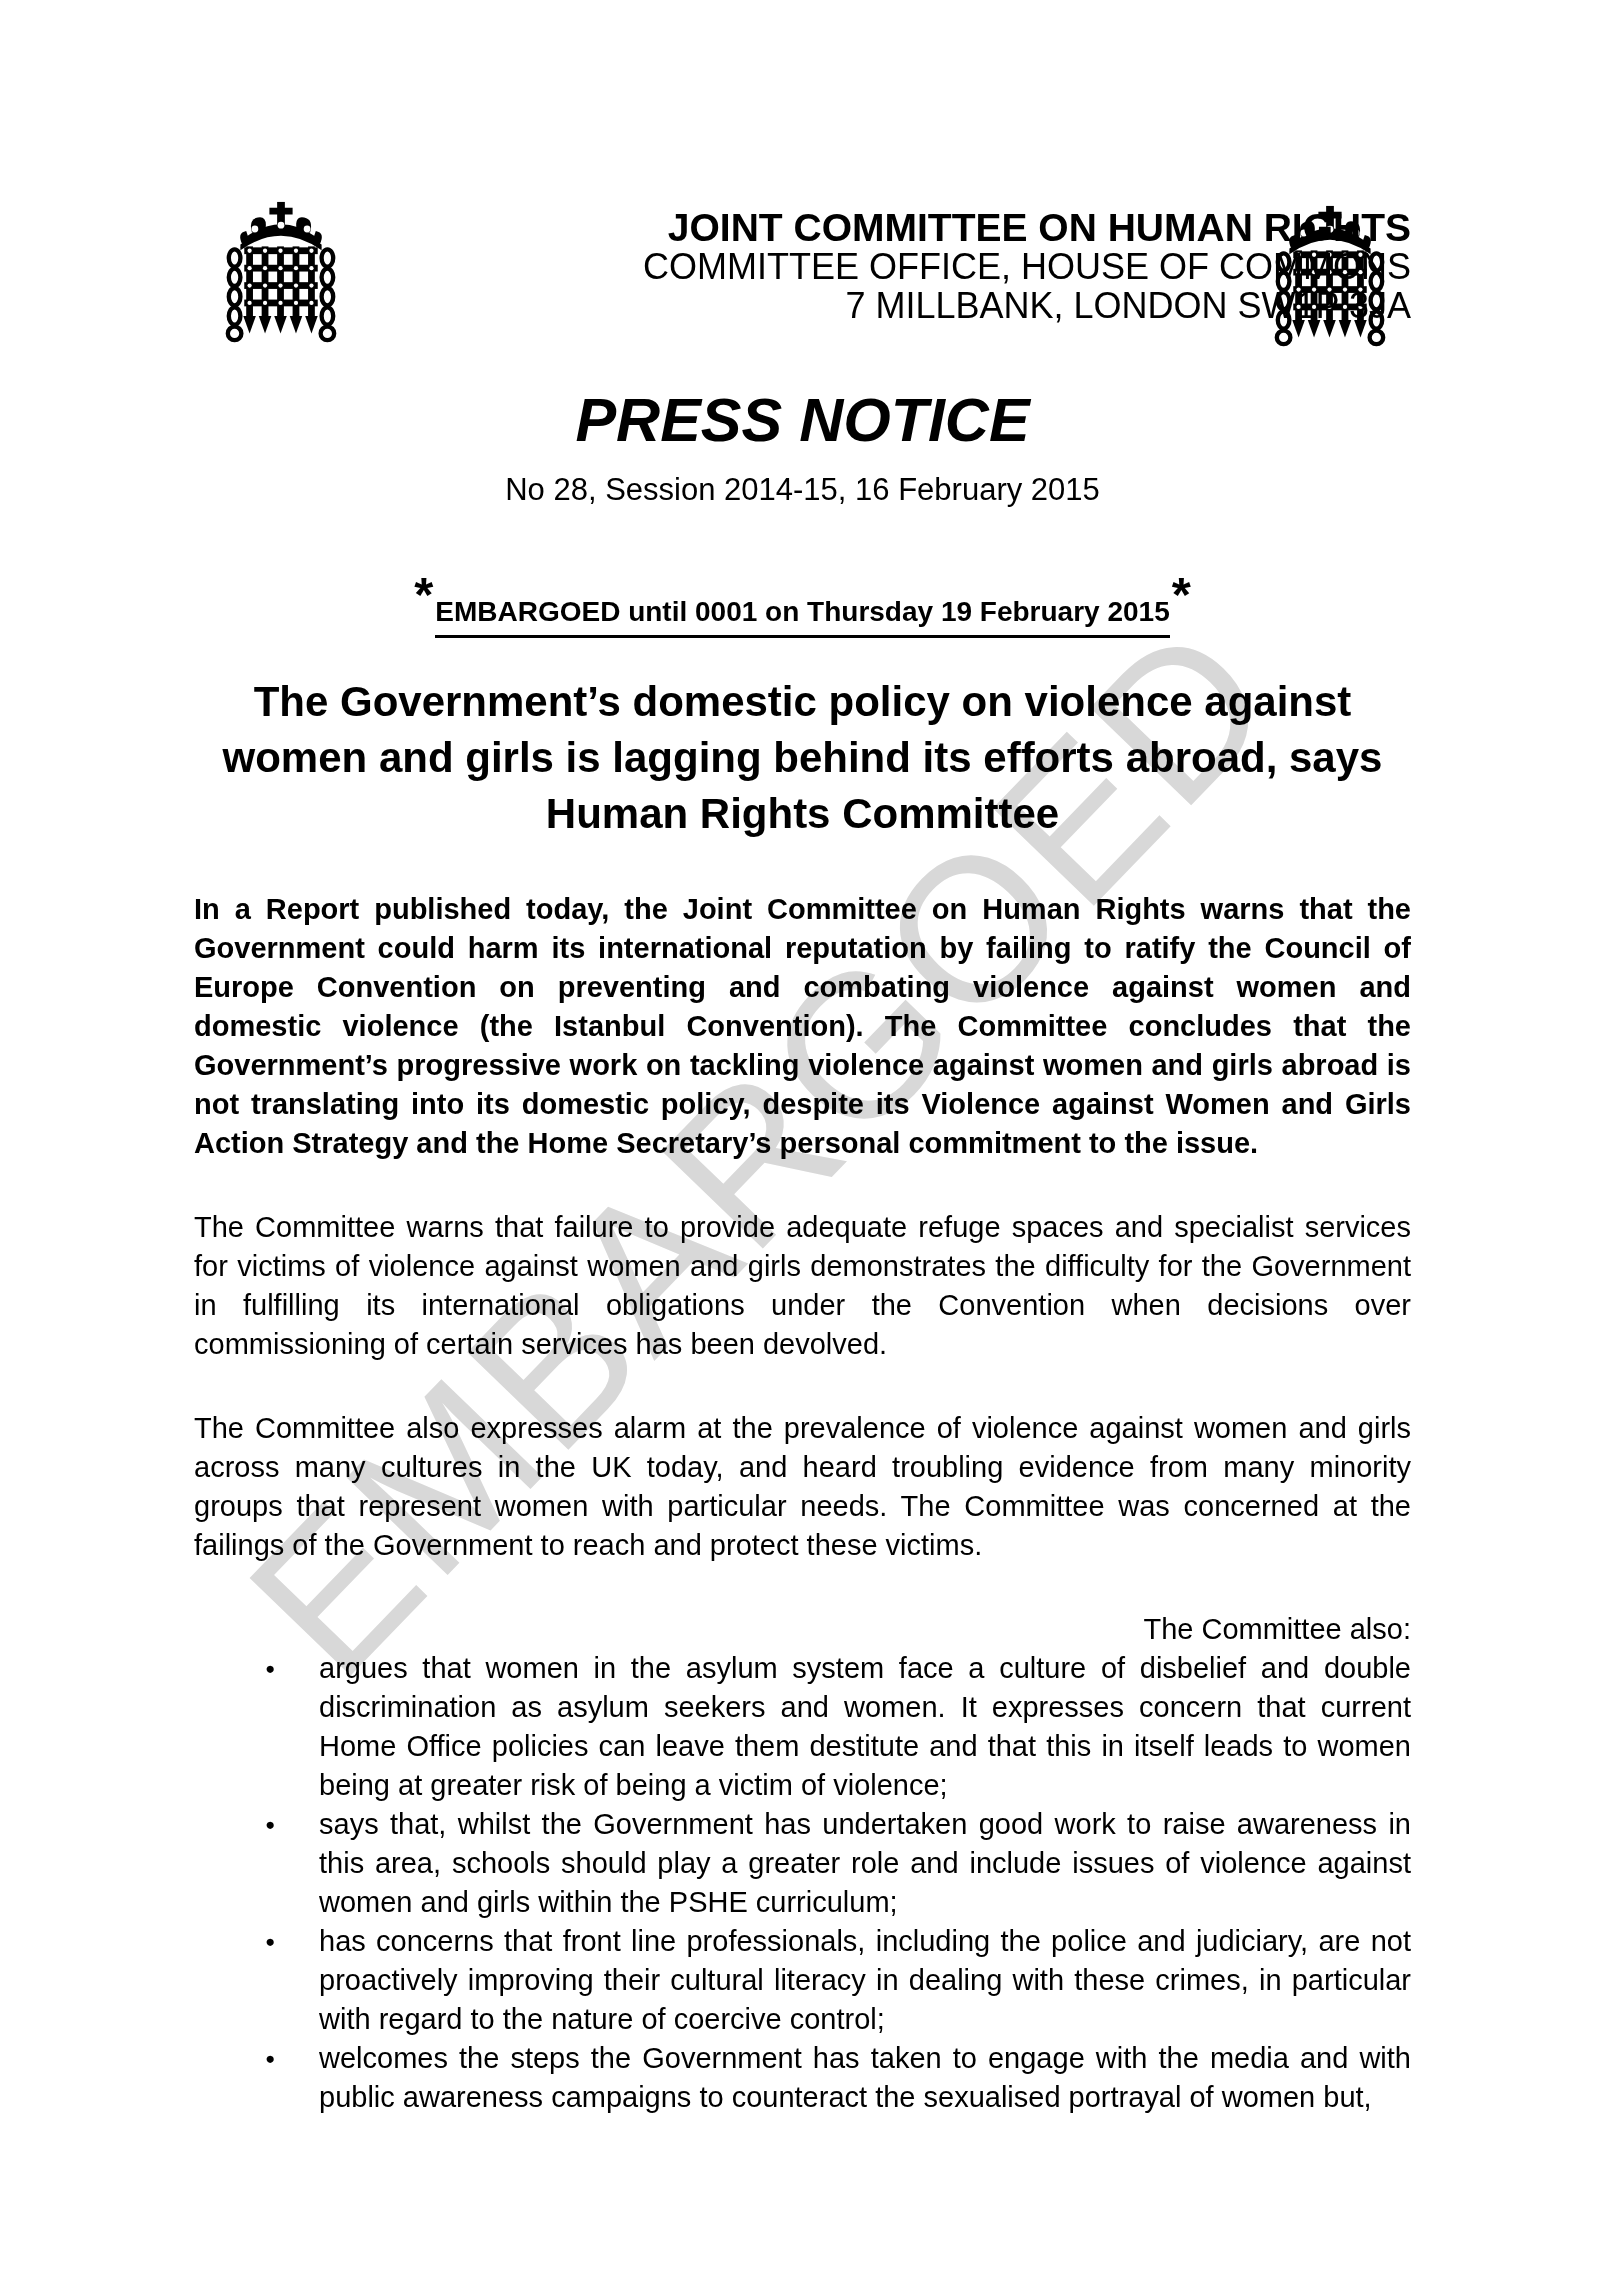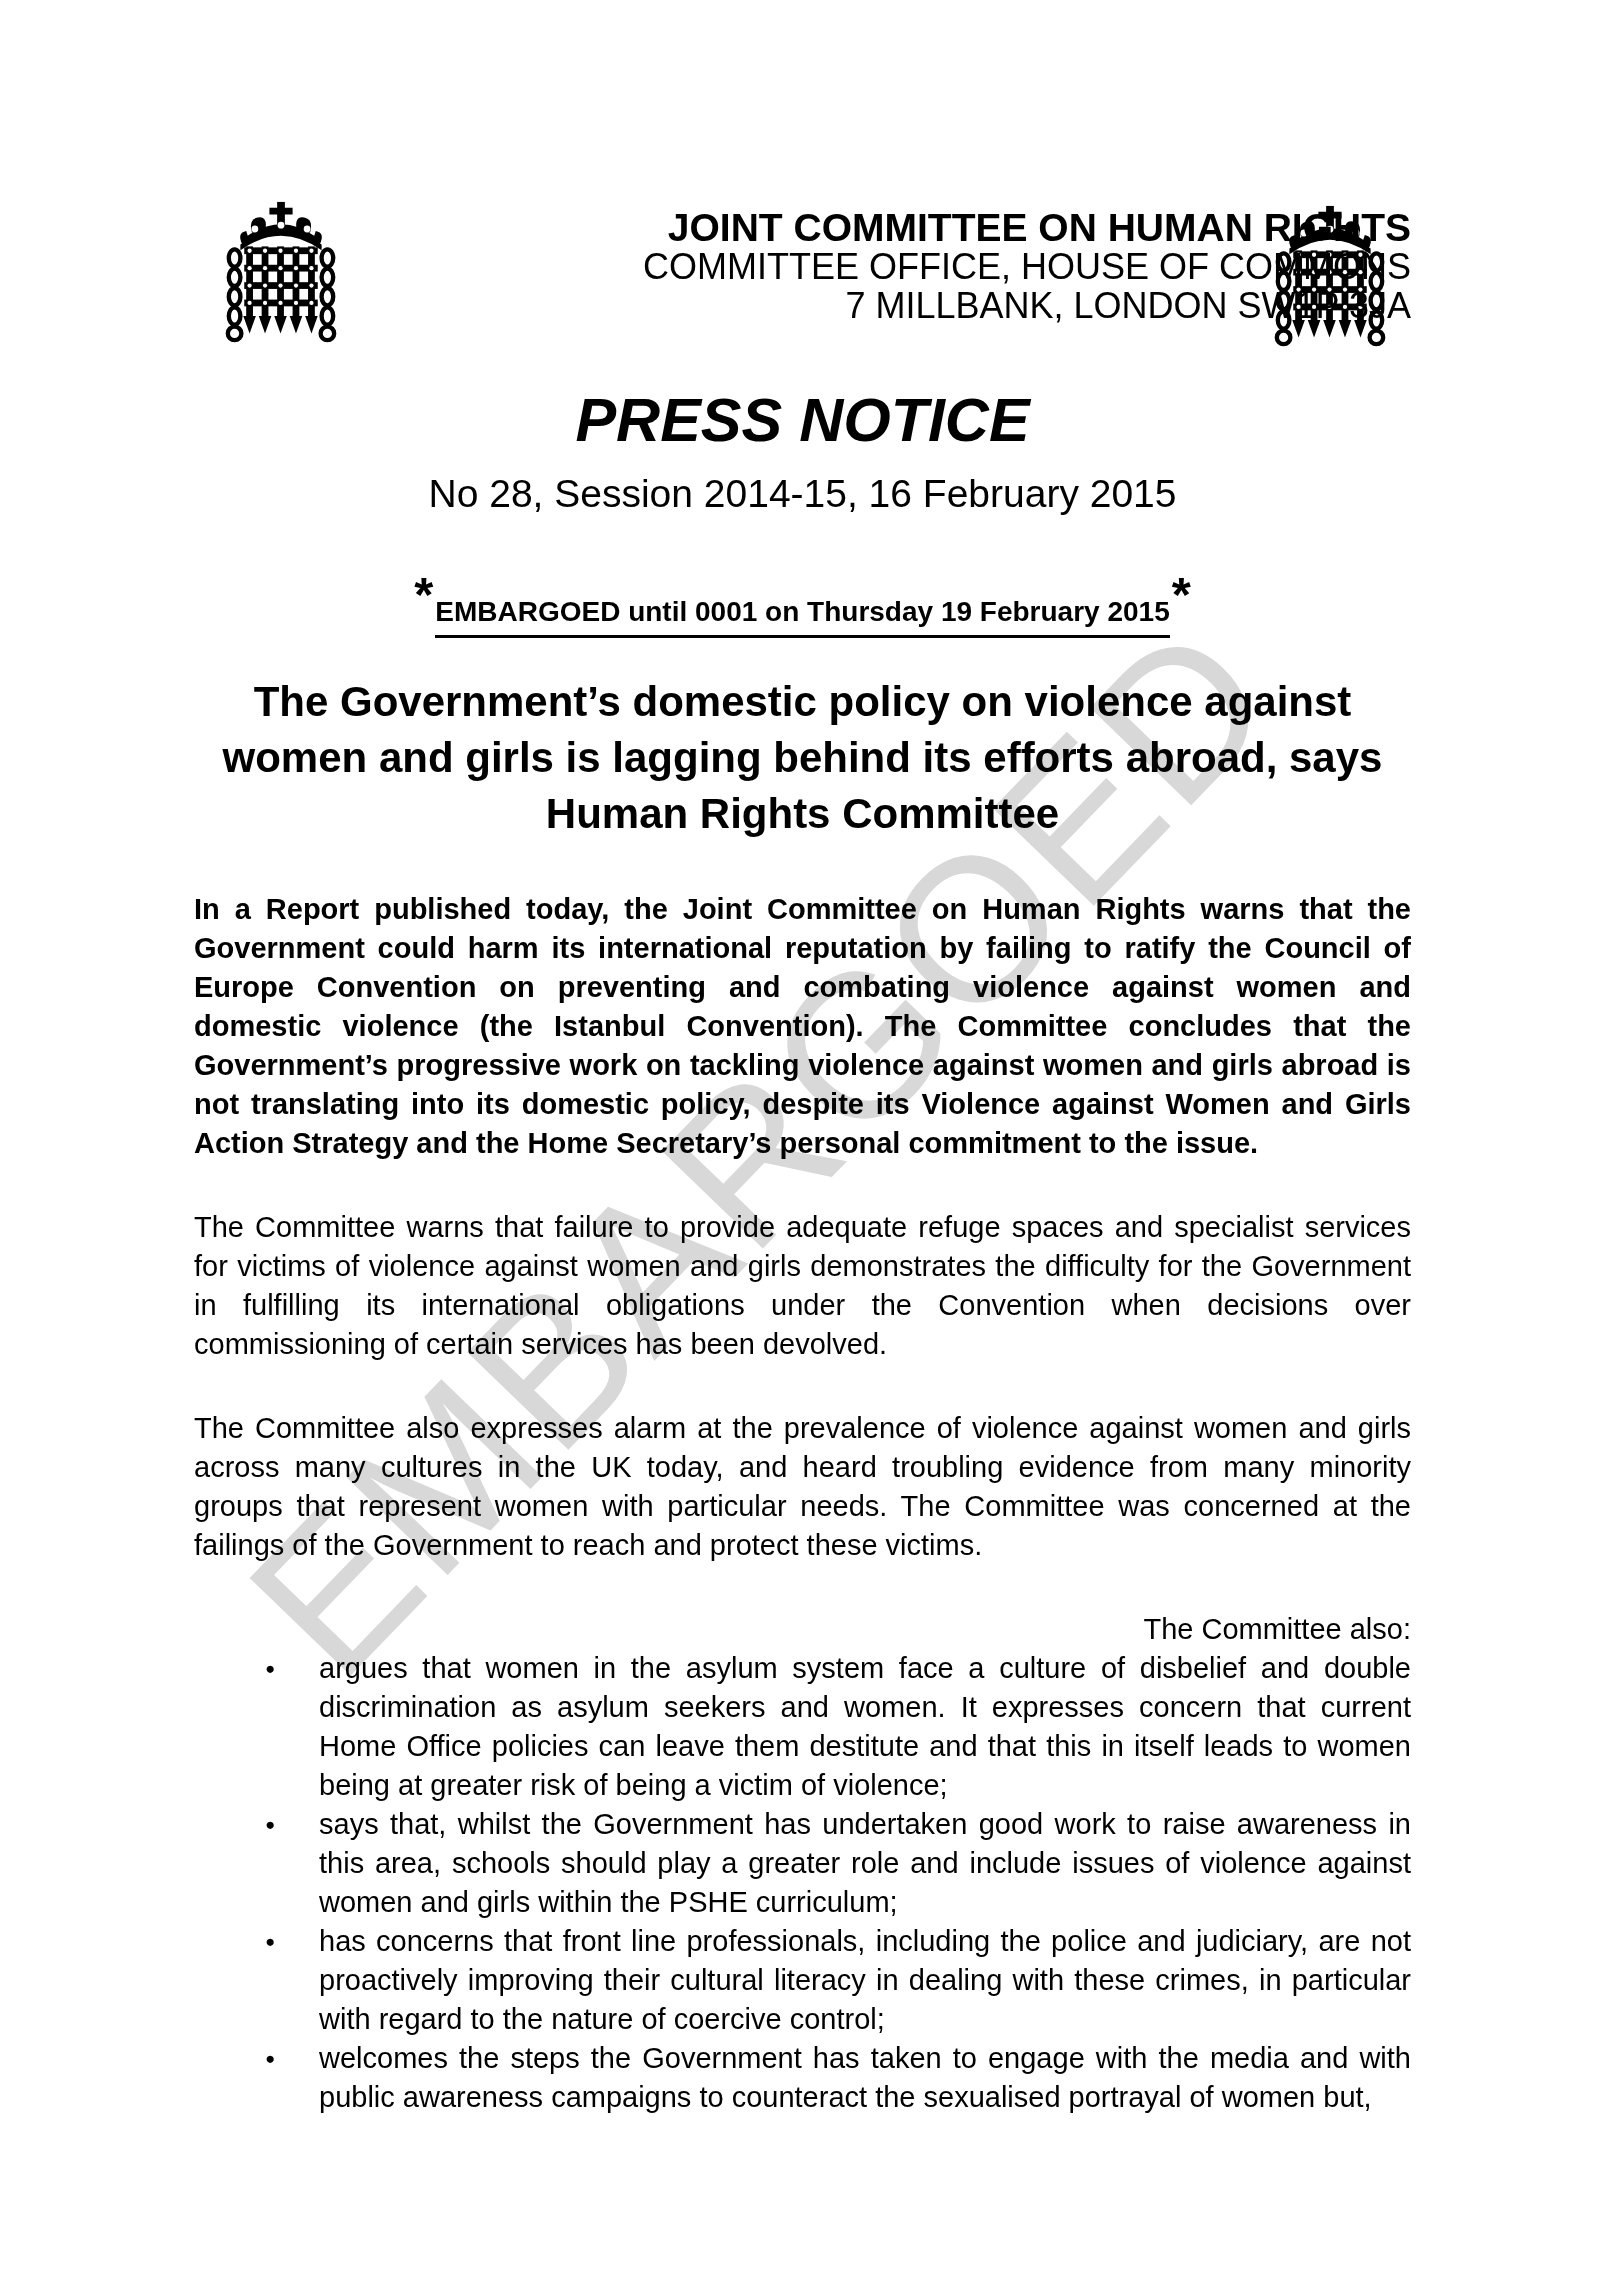--- a/index.html
+++ b/index.html
@@ -27,21 +27,21 @@
     text-align:right;z-index:1;line-height:39px;
   }
   .header-line1{font-size:39px;font-weight:700;white-space:nowrap;}
   .header-line2,.header-line3{font-size:36px;font-weight:400;white-space:nowrap;}
   .press-title{
     position:absolute;left:194px;top:385px;width:1217px;
     text-align:center;font-size:61px;font-weight:700;z-index:1;white-space:nowrap;font-style:italic;
   }
   .session-line{
     position:absolute;left:194px;top:472px;width:1217px;
-    text-align:center;font-size:39px;z-index:1;white-space:nowrap;
+    text-align:center;font-size:31px;z-index:1;white-space:nowrap;
   }
   .embargo-line{
     position:absolute;left:194px;top:576px;width:1217px;
     text-align:center;z-index:1;white-space:nowrap;
   }
   .embargo-star{
     display:inline-block;position:relative;top:-9.8px;
     font-size:49px;font-weight:700;vertical-align:baseline;
   }
   .embargo-text{

